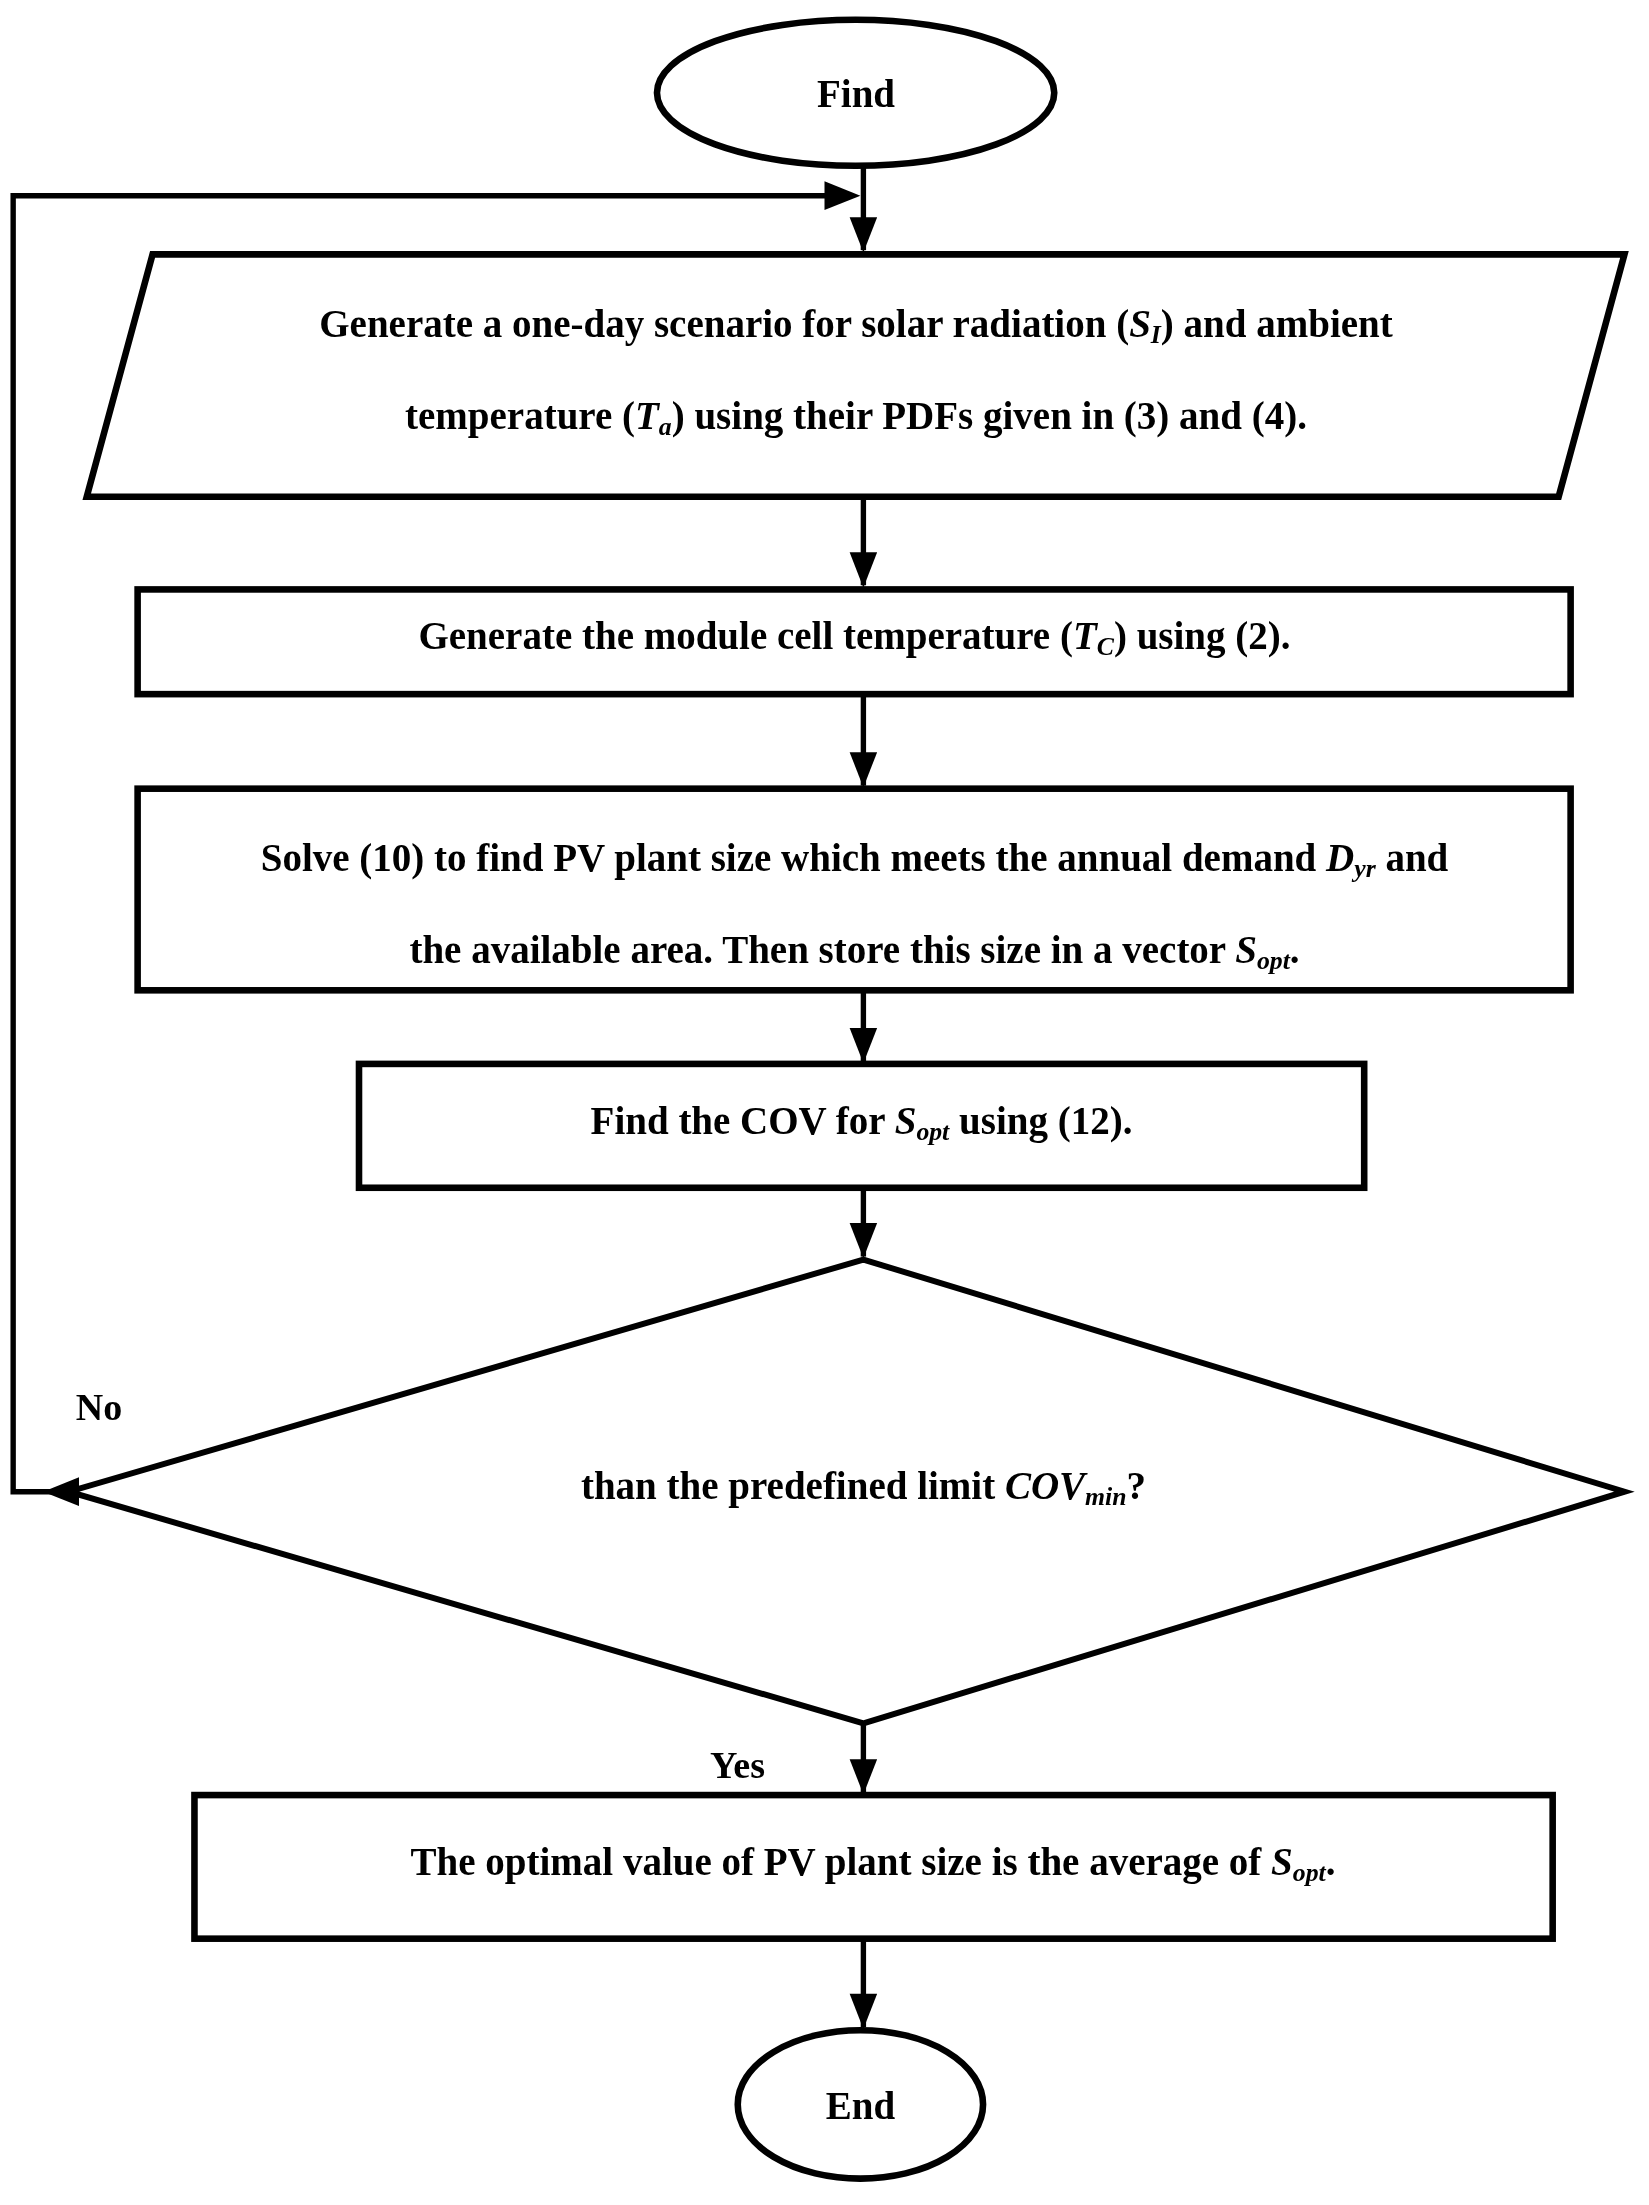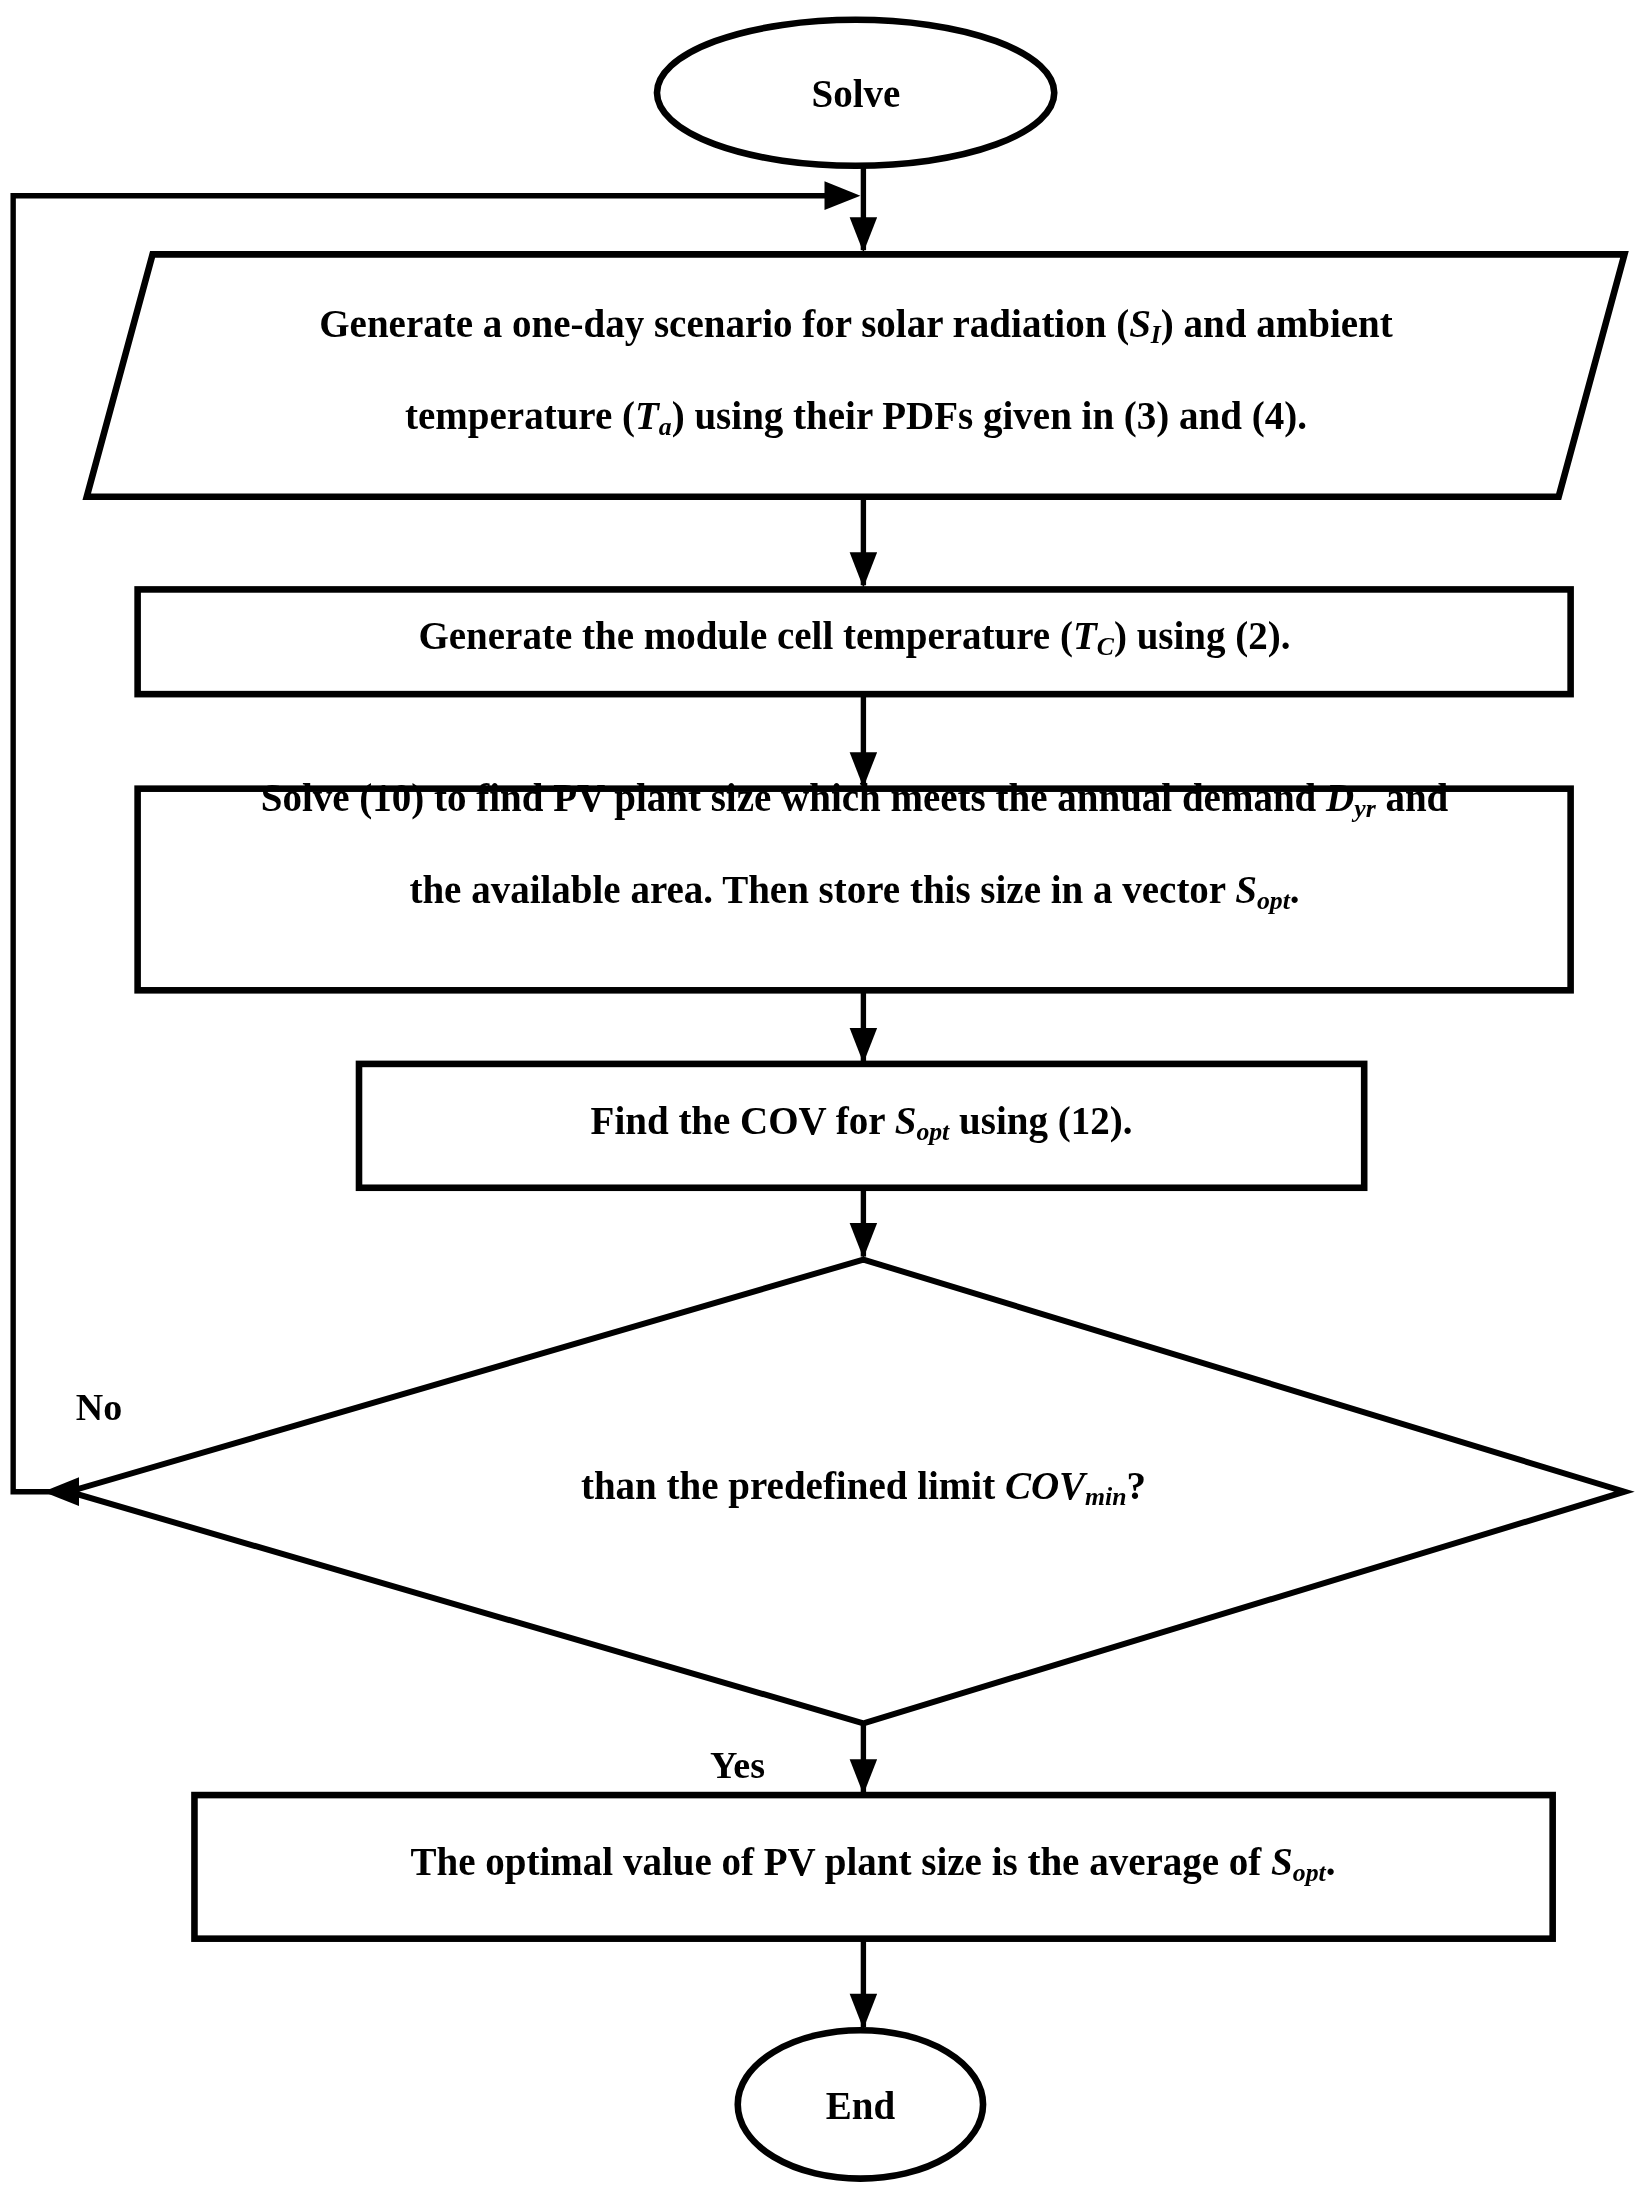--- a/index.html
+++ b/index.html
@@ -60,33 +60,33 @@
     <polygon class="head" points="1443,982 1420,923 1466,923"></polygon>
     <polygon class="head" points="1443,1316 1420,1257 1466,1257"></polygon>
     <polygon class="head" points="1443,1777 1420,1718 1466,1718"></polygon>
     <polygon class="head" points="1443,2103 1420,2044 1466,2044"></polygon>
     <polygon class="head" points="1443,2999 1420,2940 1466,2940"></polygon>
     <polygon class="head" points="1443,3391 1420,3332 1466,3332"></polygon>
     <polygon class="head" points="72,2493 132,2469 132,2517"></polygon>
   </svg>
 
   <div class="node-text" style="left:656px;top:20px;width:400px;height:146px;">
-    <div>Solve</div>
+    <div>Find</div>
   </div>
 
   <div class="node-text" style="left:87px;top:254px;width:1538px;height:242px;align-items:center;">
     <div class="line"><span>Generate a one-day scenario for solar radiation (</span><span class="r-i">S</span><span class="r-sub">I</span><span>) and ambient</span></div>
     <div class="line"><span>temperature (</span><span class="r-i">T</span><span class="r-sub">a</span><span>) using their PDFs given in (3) and (4).</span></div>
   </div>
 
   <div class="node-text" style="left:138px;top:589px;width:1433px;height:105px;">
     <div class="line"><span>Generate the module cell temperature (</span><span class="r-i">T</span><span class="r-sub">C</span><span>) using (2).</span></div>
   </div>
 
-  <div class="node-text" style="left:138px;top:748px;width:1433px;height:202px;">
+  <div class="node-text" style="left:138px;top:808px;width:1433px;height:202px;">
     <div class="line"><span>Solve (10) to find PV plant size which meets the annual demand </span><span class="r-i">D</span><span class="r-sub">yr</span><span> and</span></div>
     <div class="line"><span>the available area. Then store this size in a vector </span><span class="r-i">S</span><span class="r-sub">opt</span><span>.</span></div>
   </div>
 
   <div class="node-text" style="left:359px;top:1064px;width:1005px;height:124px;">
     <div class="line"><span>Find the COV for </span><span class="r-i">S</span><span class="r-sub">opt</span><span> using (12).</span></div>
   </div>
 
   <div class="node-text" style="left:265px;top:1369px;width:1197px;height:245px;">
     <div class="line"><span>than the predefined limit </span><span class="r-i">COV</span><span class="r-sub">min</span><span>?</span></div>

